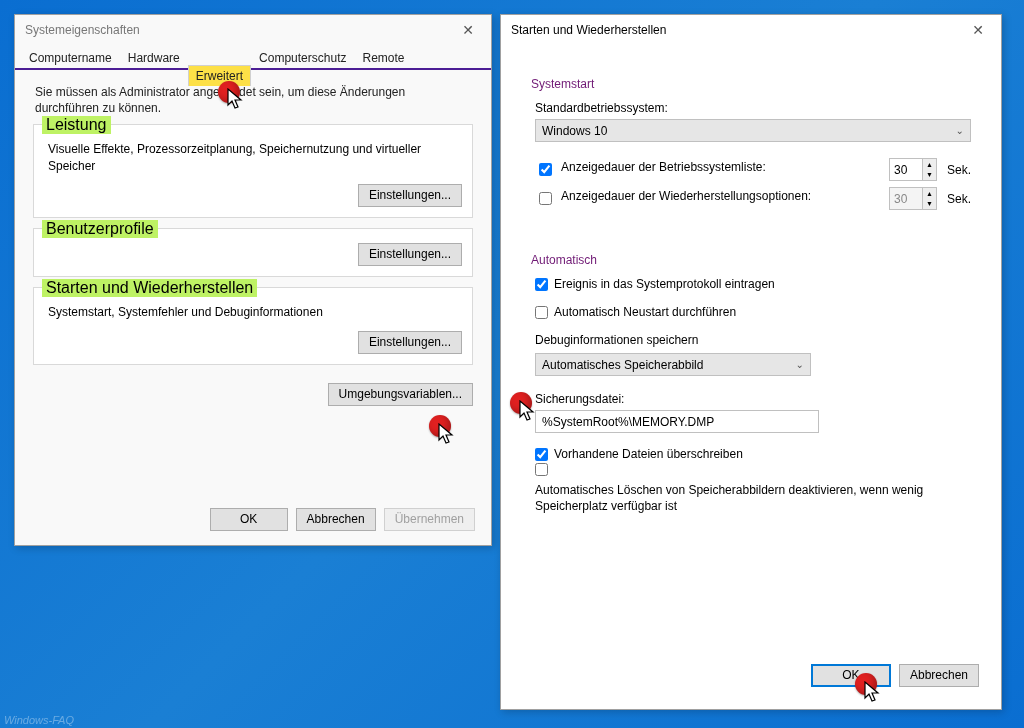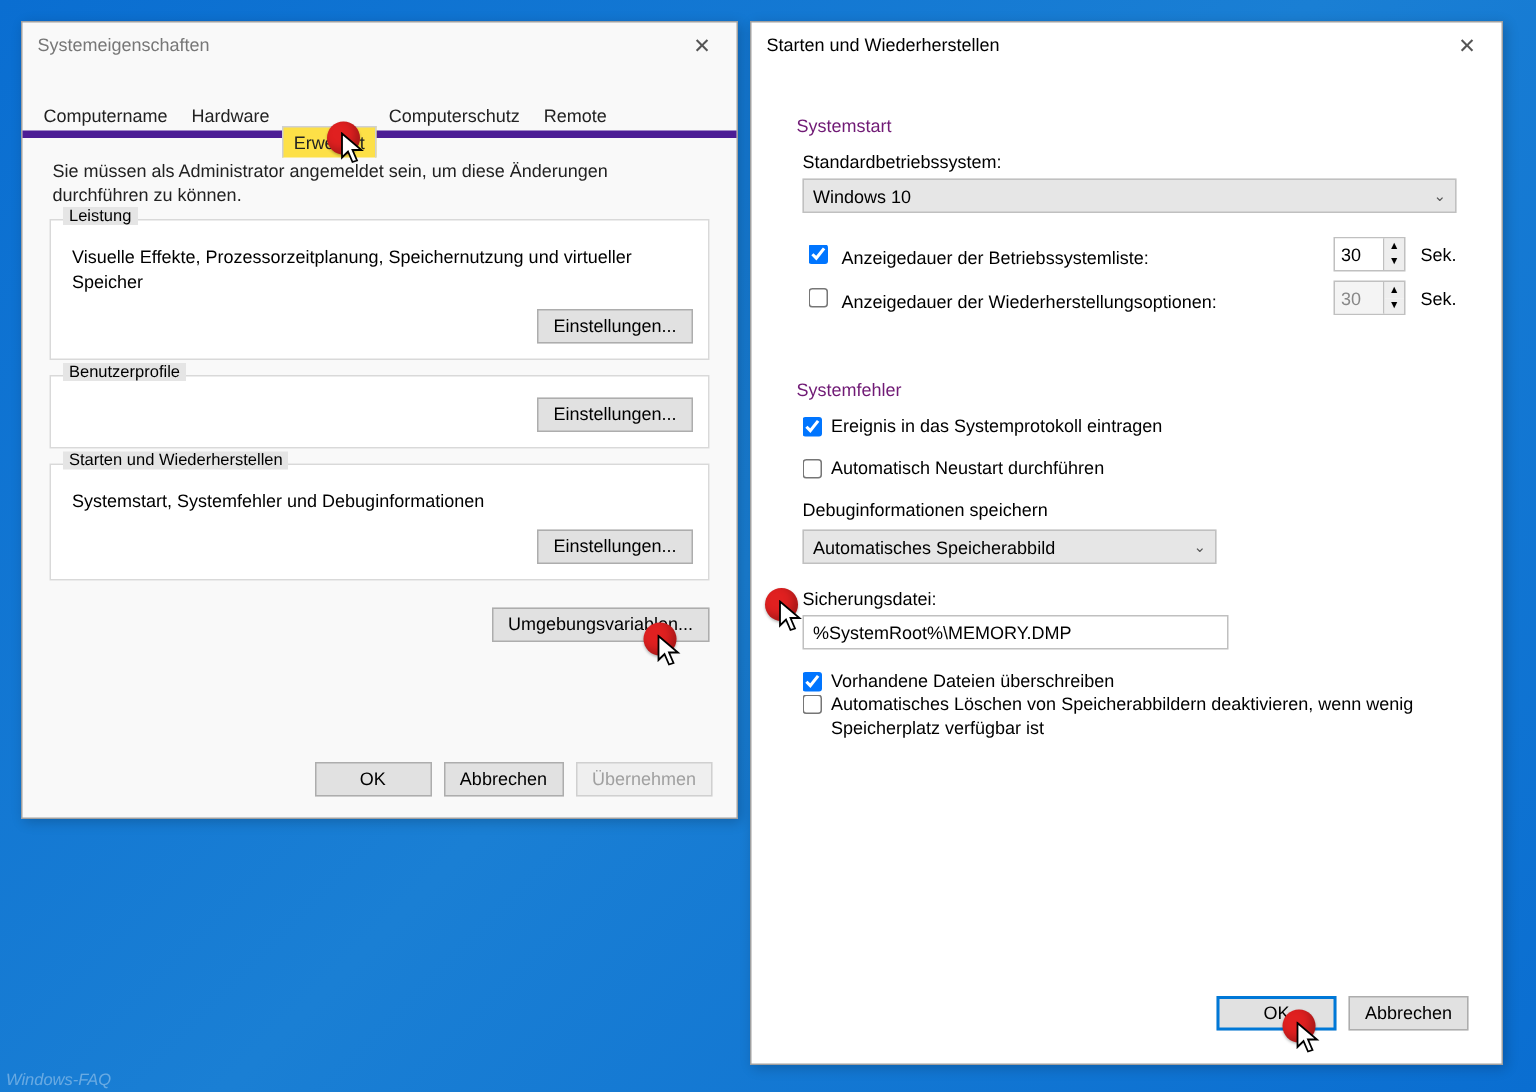--- a/index.html
+++ b/index.html
@@ -21,31 +21,31 @@
   }
   .win-left { left: 14px; top: 14px; width: 478px; height: 532px; background:#f9f9f9;}
   .win-right { left: 500px; top: 14px; width: 502px; height: 696px; }
   .titlebar {
     display: flex; align-items: center; justify-content: space-between;
     height: 30px; padding: 0 6px 0 10px; font-size: 12px;
   }
   .win-left .titlebar { color:#777; }
   .titlebar .title { flex:1; }
   .close-btn { width: 34px; height: 22px; display:flex; align-items:center; justify-content:center; font-size:14px; color:#555;}
-  .tabs-row { display:flex; padding: 2px 6px 0 6px; font-size:12px; border-bottom:5px solid #4c1d95;margin-top:19px;}
+  .tabs-row { display:flex; padding: 2px 6px 0 6px; font-size:12px; border-bottom:2px solid #4c1d95;}
   .tab { padding: 3px 7px; border:1px solid transparent; border-bottom:none; color:#222;}
   .tab.active { background:#fde047; border-color:#d0d0d0; position:relative; top:18px;}
   .tab-body { padding: 10px 14px 10px 14px; }
   .admin-note { font-size:12px; margin: 4px 6px 8px 6px; color:#222;}
   .groupbox {
     border:1px solid #d9d9d9; margin: 4px 4px 10px 4px; padding: 6px 10px 10px 10px;
     position:relative; background:#fff;
   }
   .groupbox-label {
-    position:absolute; top:-9px; left:8px; background:#e5e5e5; padding:0 4px; font-size:11px;
+    position:absolute; top:-9px; left:8px; background:#bef264; padding:0 4px; font-size:16px;
   }
   .group-desc { font-size:12px; margin: 10px 4px 10px 4px; line-height:1.4; }
   .btn {
     display:inline-block; min-width:90px; height:23px; padding:0 10px;
     background:#e1e1e1; border:1px solid #adadad; font-size:12px;
     line-height:21px; text-align:center; cursor:default;
   }
   .btn.disabled { color:#a0a0a0; border-color:#d0d0d0; background:#efefef;}
   .btn.primary { border:2px solid #0078d7; background:#e1e1e1; line-height:19px;}
   .btn-row-right { text-align:right; margin-top:8px; }
@@ -65,21 +65,21 @@
   .check-row { display:flex; align-items:center; gap:6px; margin:0 0; font-size:12px;}
   .check-row input[type=checkbox]{ width:13px; height:13px; margin:0;}
   .spinner {
     display:inline-flex; align-items:stretch; border:1px solid #c0c0c0; height:23px; width:48px;
   }
   .spinner input { border:none; width:32px; text-align:left; padding:0 4px; font-size:12px;}
   .spinner input:disabled { background:#f4f4f4; color:#888;}
   .spinner .spins { display:flex; flex-direction:column; width:14px; border-left:1px solid #c0c0c0;}
   .spinner .spins div { flex:1; font-size:7px; display:flex; align-items:center; justify-content:center; background:#eee;}
   .time-row { display:flex; align-items:center; gap:10px; margin:6px 0;}
-  .time-row .lbl { flex:1; display:flex; align-items:flex-end; gap:6px;}
+  .time-row .lbl { flex:1; display:flex; align-items:flex-start; gap:6px;}
   .text-input {
     width:100%; height:23px; border:1px solid #c0c0c0; padding:0 6px; font-size:12px; background:#fff;
   }
   .hr { border:none; border-top:1px solid #e4e4e4; margin:14px 0;}
   .marker { position:absolute; width:22px; height:22px; border-radius:50%; background:#e02020; box-shadow:inset -3px -3px 6px rgba(0,0,0,0.25), 0 1px 2px rgba(0,0,0,0.3); z-index:50; }
   .cursor { position:absolute; z-index:51; width:18px; height:24px; }
   .cursor svg { width:18px; height:24px; }
   .watermark { position:absolute; left:4px; bottom:2px; color:rgba(255,255,255,0.35); font-size:11px; font-style:italic;}
   .multi-line { line-height:1.35; }
 </style>
@@ -178,21 +178,21 @@
               <div>▲</div>
               <div>▼</div>
             </span>
         </span>
         <span>Sek.</span>
       </div>
     </div>
 
     <hr class="hr" style="visibility:hidden;">
 
-    <div class="section-heading" style="margin-top:28px;">Systemfehler</div>
+    <div class="section-heading" style="margin-top:28px;">Automatisch</div>
 
     <div style="padding-left:4px;">
       <label class="check-row">
         <input type="checkbox" checked="" style="">
         <span>Ereignis in das Systemprotokoll eintragen</span>
       </label>
 
       <label class="check-row" style="margin-top:14px;">
         <input type="checkbox" style="">
         <span>Automatisch Neustart durchführen</span>
@@ -206,21 +206,21 @@
       </div>
 
       <div class="field-label" style="margin-top:16px;">Sicherungsdatei:</div>
       <input class="text-input" style="width: 284px;" type="text" value="%SystemRoot%\MEMORY.DMP">
 
       <label class="check-row" style="margin-top:14px;">
         <input type="checkbox" checked="" style="">
         <span>Vorhandene Dateien überschreiben</span>
       </label>
 
-      <label class="check-row multi-line" style="align-items:flex-start;">
+      <label class="check-row multi-line" style="align-items:flex-start;flex-direction:column;">
         <input type="checkbox" style="margin-top: 2px;">
         <span>Automatisches Löschen von Speicherabbildern deaktivieren, wenn wenig Speicherplatz verfügbar ist</span>
       </label>
     </div>
   </div>
 
   <div class="dlg-buttons" style="bottom:22px; right:22px;">
     <span class="btn primary" style="min-width:80px;">OK</span>
     <span class="btn" style="min-width:80px;">Abbrechen</span>
   </div>

